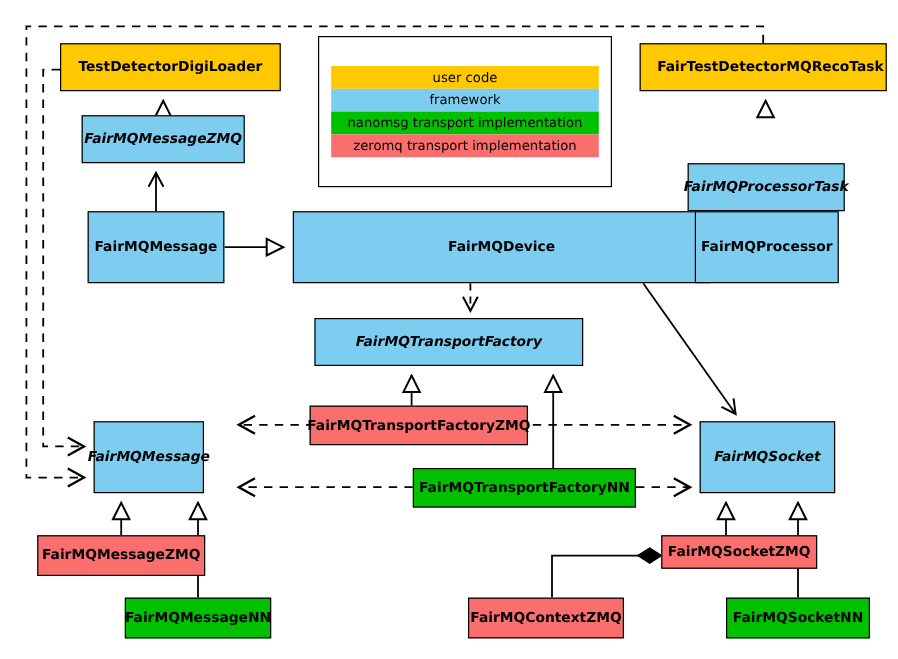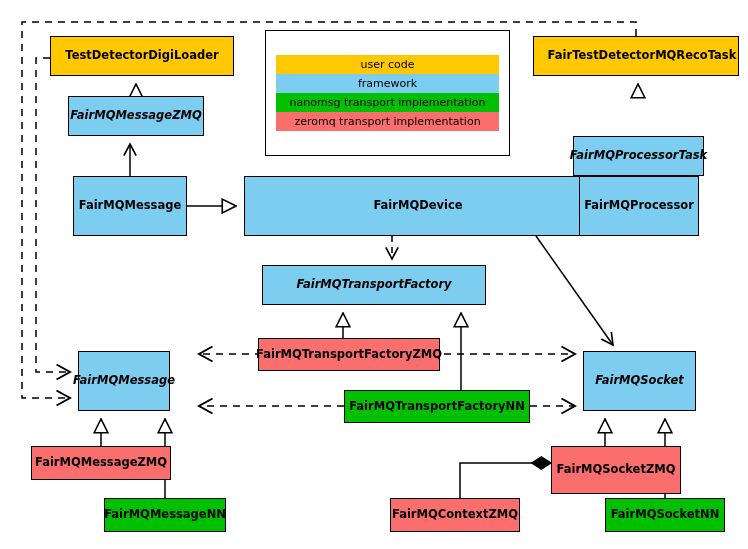--- a/index.html
+++ b/index.html
@@ -138,21 +138,21 @@
       </div>
       <div class="node c-fw abstract" style="left: 583px; top: 351px; width: 113px; height: 60px;">
         <span>FairMQSocket</span>
       </div>
       <div class="node c-zmq" style="left: 31px; top: 446px; width: 140px; height: 34px;">
         <span>FairMQMessageZMQ</span>
       </div>
       <div class="node c-nn" style="left: 104px; top: 498px; width: 122px; height: 34px;">
         <span>FairMQMessageNN</span>
       </div>
-      <div class="node c-zmq" style="left: 551px; top: 446px; width: 130px; height: 48px;">
+      <div class="node c-zmq" style="left: 551px; top: 446px; width: 130px; height: 28px;">
         <span>FairMQSocketZMQ</span>
       </div>
       <div class="node c-zmq" style="left: 390px; top: 498px; width: 130px; height: 34px;">
         <span>FairMQContextZMQ</span>
       </div>
       <div class="node c-nn" style="left: 605px; top: 498px; width: 120px; height: 34px;">
         <span>FairMQSocketNN</span>
       </div>
     </div>
 

